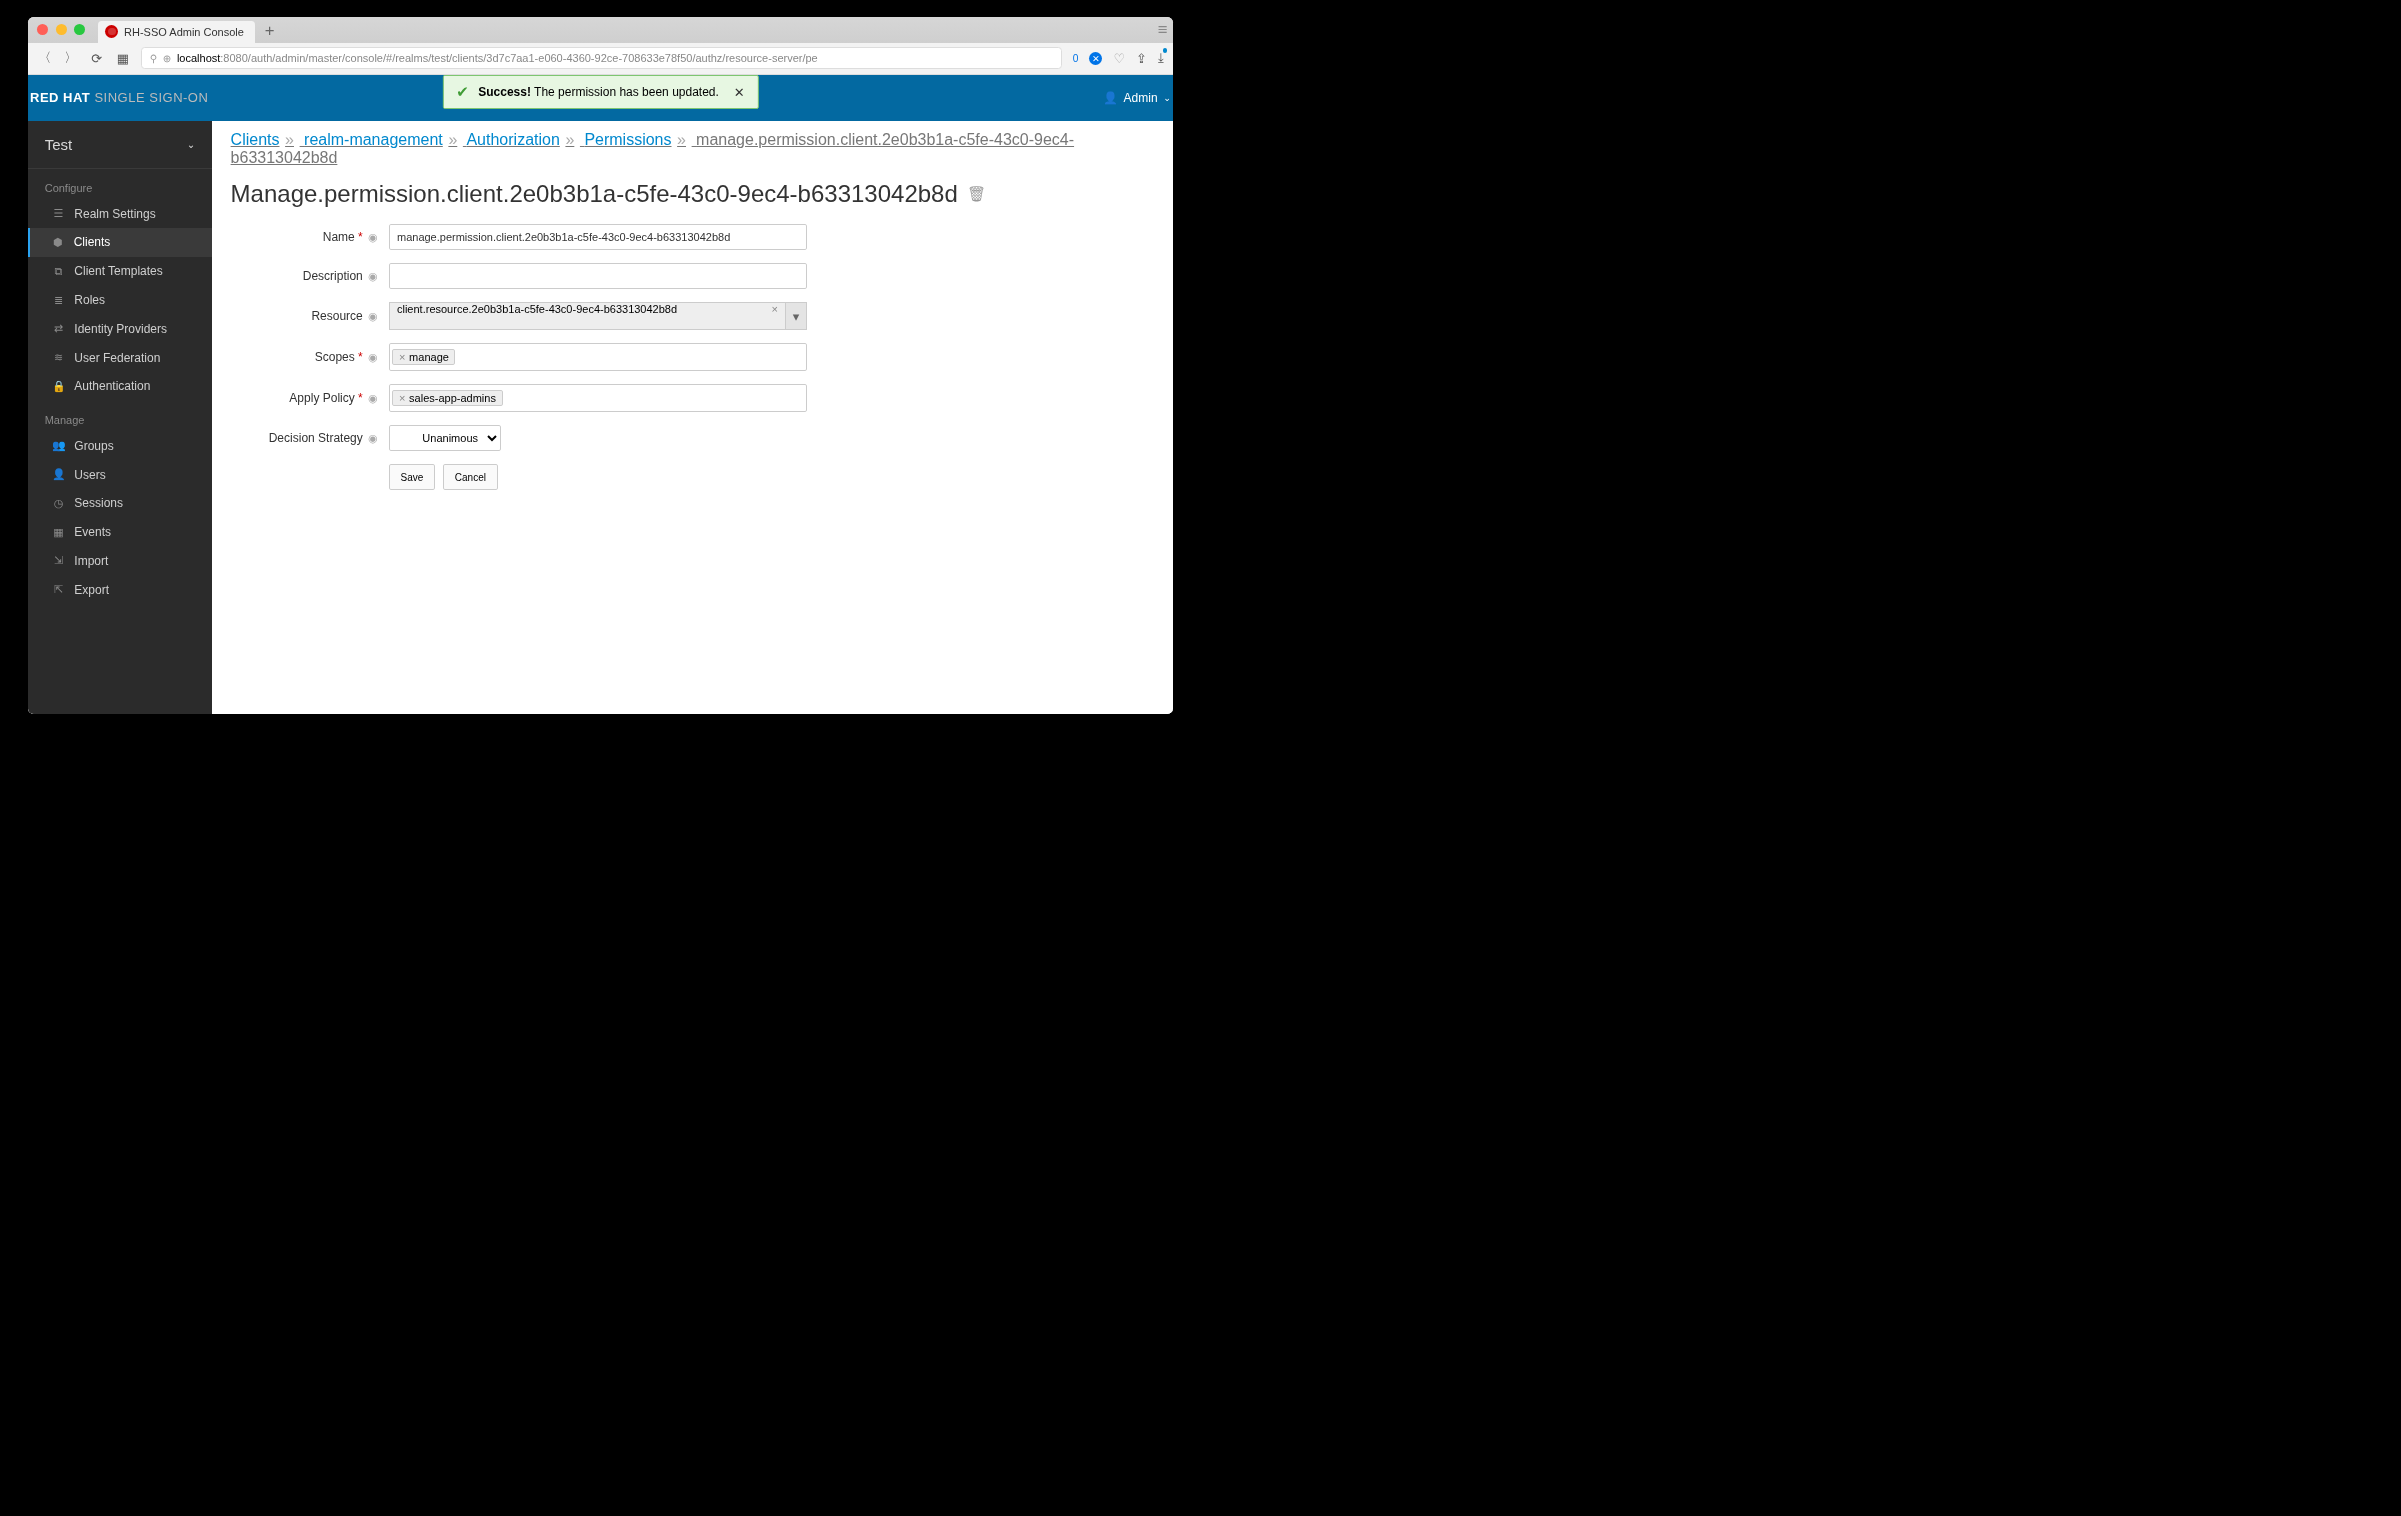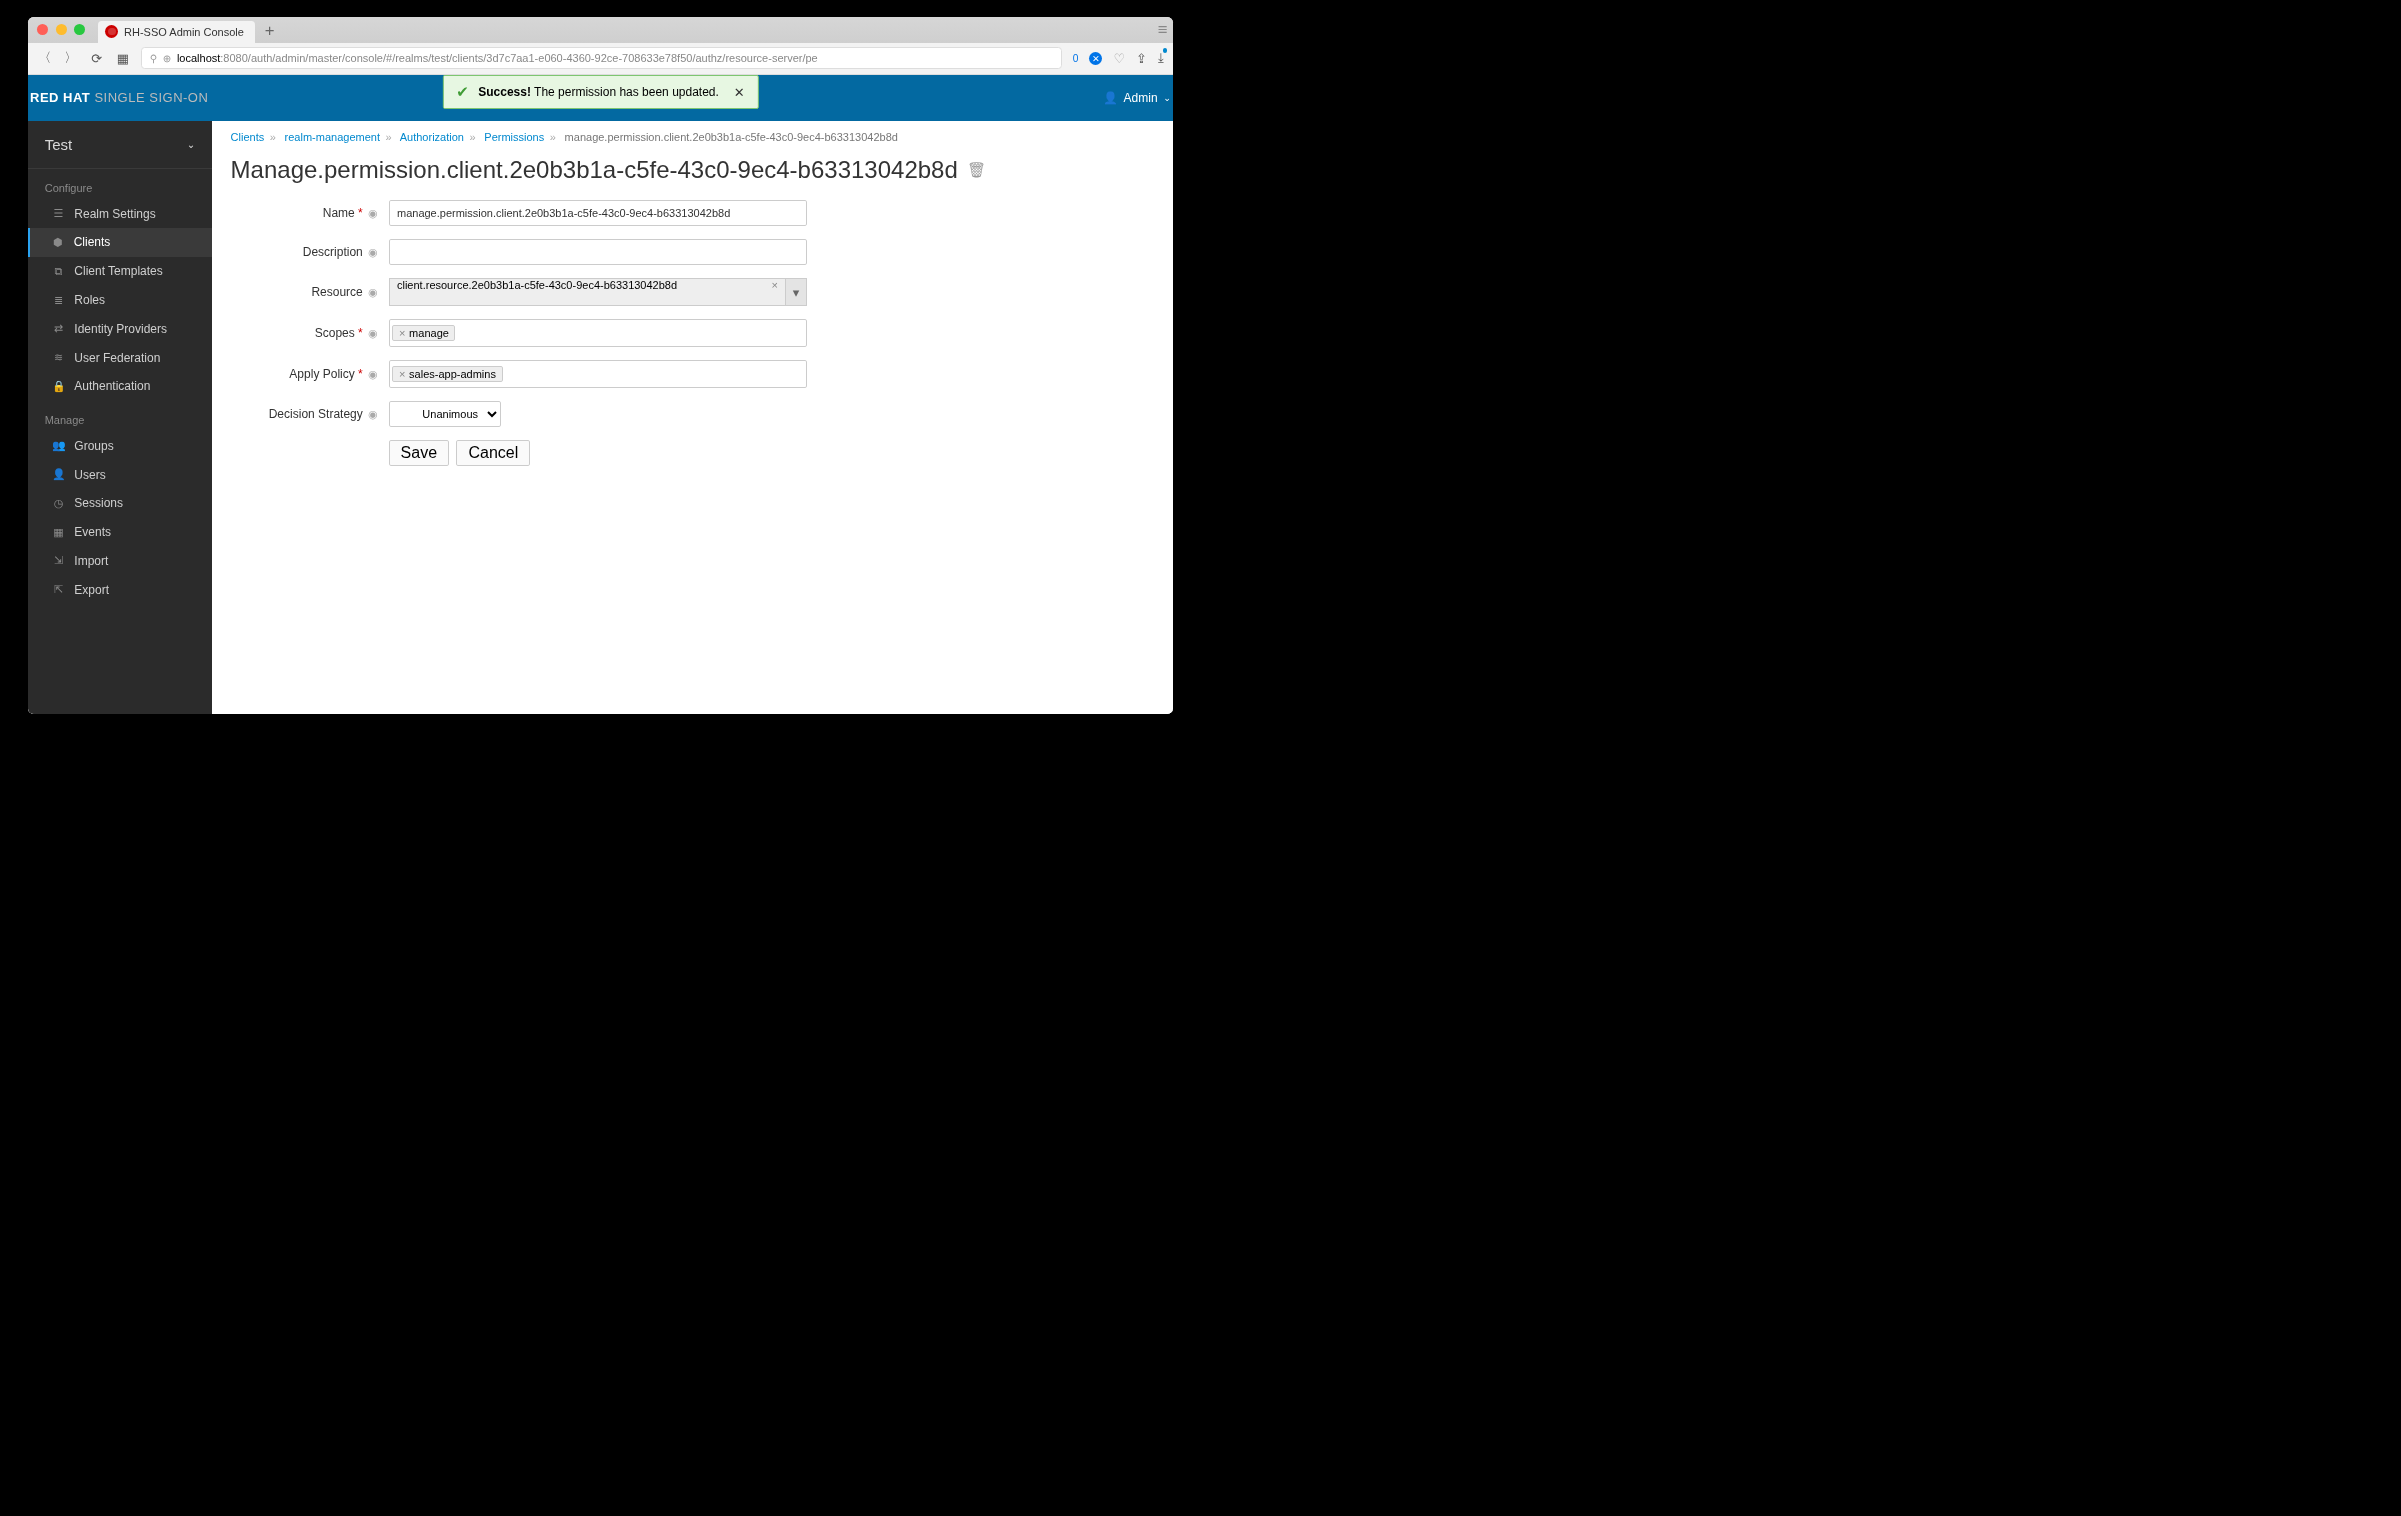--- a/index.html
+++ b/index.html
@@ -116,21 +116,21 @@
     flex:1; padding:56px 18.6px 18.6px 18.6px; overflow:auto; position:relative;
   }
   .toast {
     position:absolute; top:58px; left:50%; transform:translateX(-50%);
     background:#e7f7e2; border:0.9px solid #7dc670;
     padding:7.4px 13px; display:flex; align-items:center; gap:9.3px;
     font-size:12px; z-index:10; border-radius:1.9px;
   }
   .toast-check { color:#3f9c35; font-size:15px;}
   .toast-close { color:#333; cursor:pointer; margin-left:5.6px; font-size:13px;}
-  .breadcrumb { font-size:11px; color:#777; margin-bottom:13px;}
+  .breadcrumb { font-size:16px; color:#777; margin-bottom:13px;text-decoration:underline;}
   .breadcrumb a { color:#0088ce; text-decoration:none; }
   .breadcrumb .sep { color:#aaa; margin:0 5.6px;}
   h1.title { font-size:24px; font-weight:400; color:#333; margin-bottom:16.7px; display:flex; align-items:center; gap:9.3px;}
   .trash { color:#999; font-size:15px; cursor:pointer;}
   .form-row { display:flex; align-items:center; margin-bottom:13px;}
   .form-label { width:158px; text-align:right; padding-right:11px; font-size:12px; color:#333;}
   .req { color:#c00; }
   .help { color:#aaa; font-size:11px; margin-left:1.9px;}
   .form-control {
     width:418px; height:26px; border:0.9px solid #ccc; border-radius:1.9px;
@@ -146,21 +146,21 @@
     width:418px; height:28px; display:flex; border:0.9px solid #ccc;
   }
   .resource-sel .val { flex:1; padding:0 7.4px; display:flex; align-items:flex-start; font-size:11px; background:#eee; position:relative;}
   .resource-sel .clear { color:#888; cursor:pointer; position:absolute; right:7.4px;}
   .resource-sel .dd { width:20.4px; background:#e4e4e4; border-left:0.9px solid #ccc; display:flex;align-items:center;justify-content:center; color:#666; cursor:pointer;}
   select.form-select {
     height:26px; border:0.9px solid #ccc; border-radius:1.9px; font-size:11px; padding:0 5.6px; background:#fff;
     width:112px;
     text-align:right;
   }
-  .btn { height:26px; padding:0 11px; border:0.9px solid #ccc; background:#fafafa; font-size:16px; cursor:pointer; border-radius:1.9px;}
+  .btn { height:26px; padding:0 11px; border:0.9px solid #ccc; background:#fafafa; font-size:10px; cursor:pointer; border-radius:1.9px;}
   .btn-row { margin-left:158px; display:flex; gap:7.4px;}
   .heart { color:#aaa;}
 </style>
 </head>
 <body>
 
 <div class="browser-window">
 
   <div class="tab-bar">
     <div class="traffic-lights">

